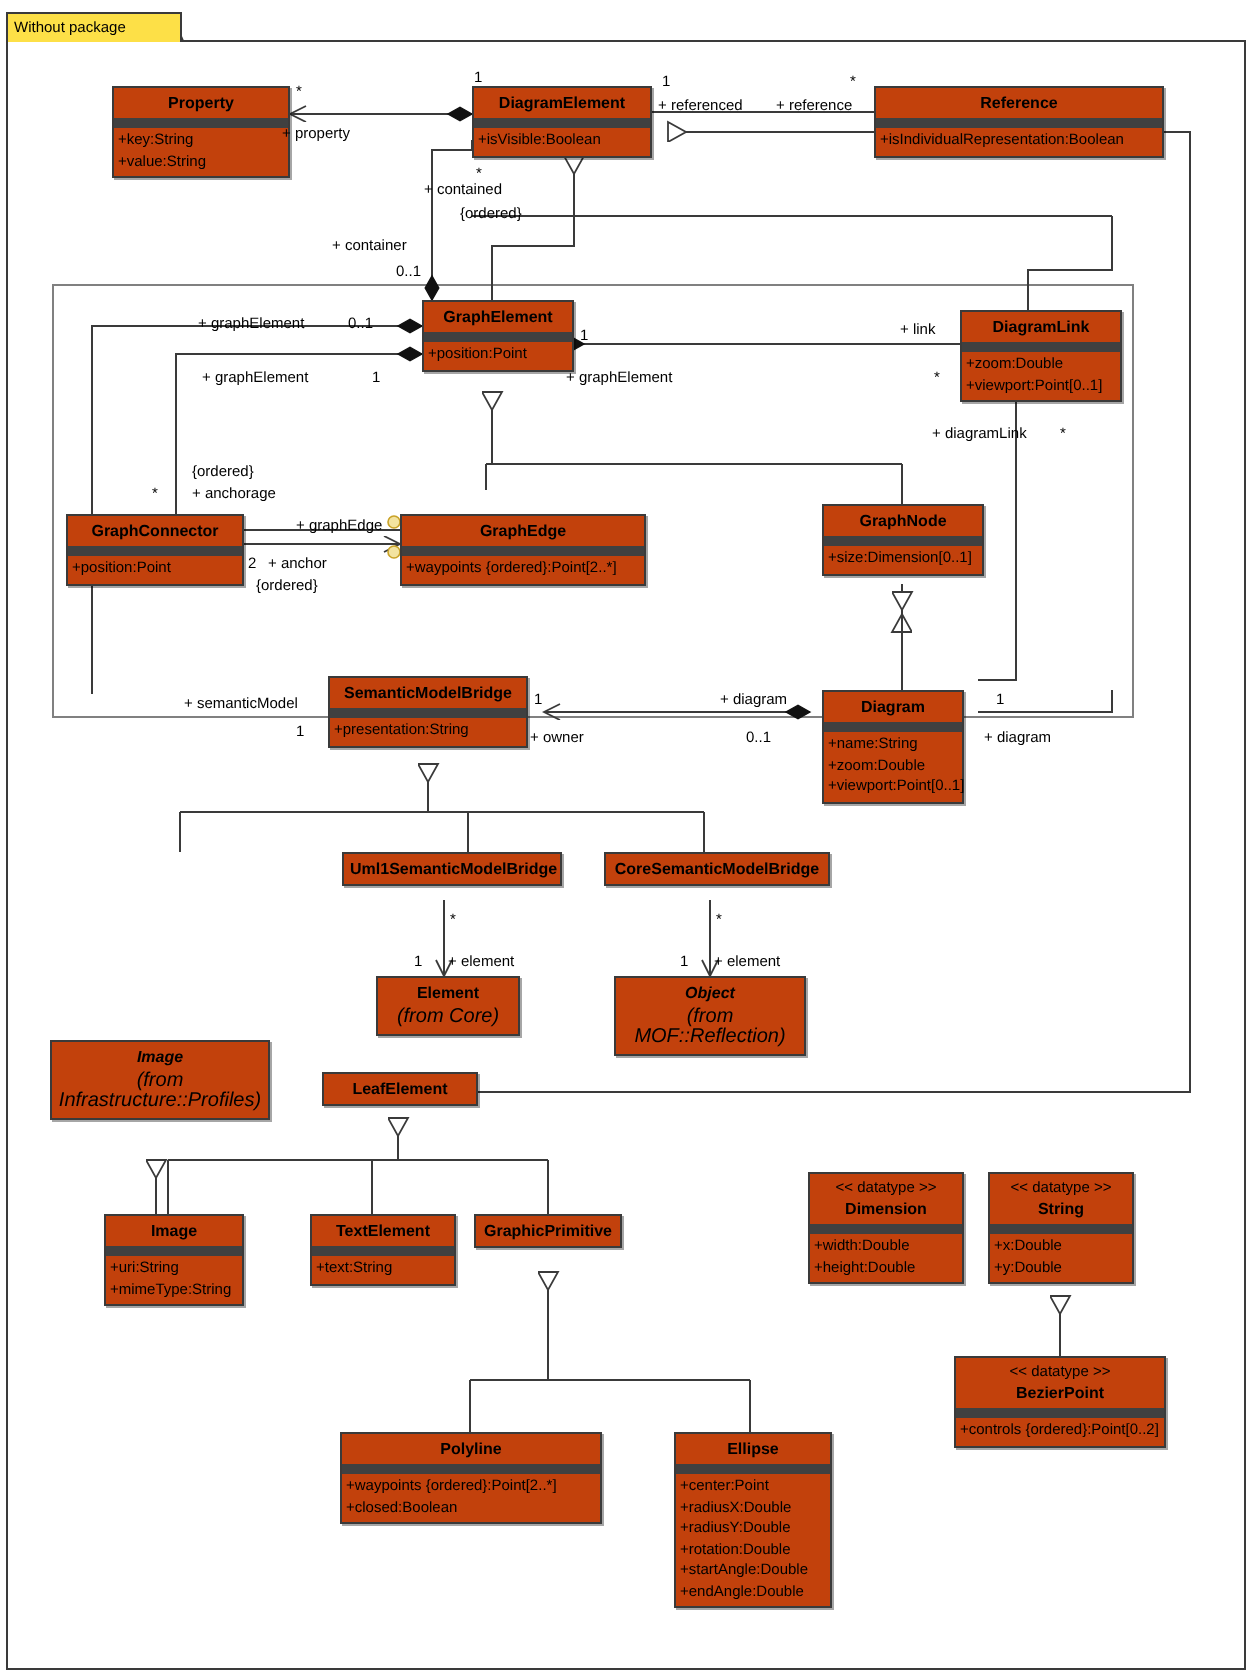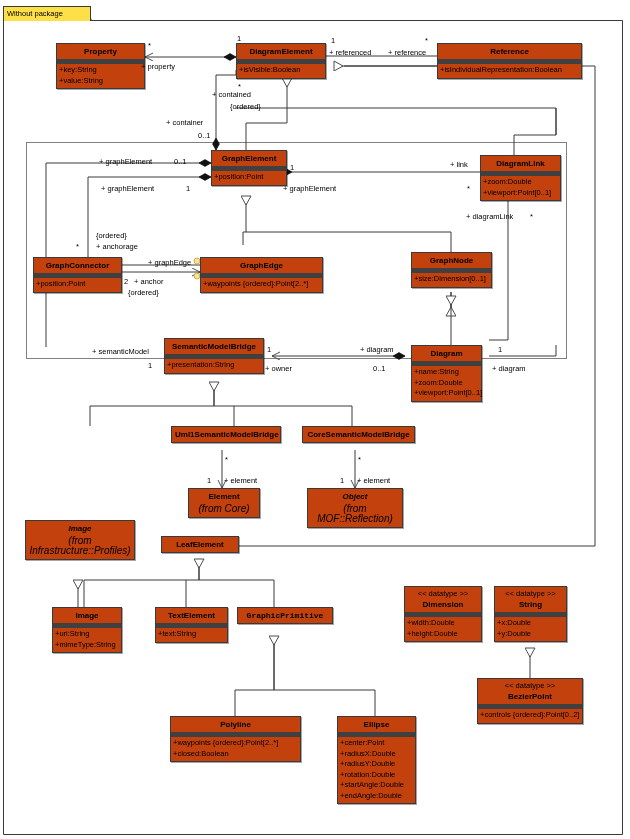--- a/index.html
+++ b/index.html
@@ -369,21 +369,21 @@
     </div>
   </div>
 
   <div class="cls" style="left:155px; top:607px; width:73px;">
     <div class="hdr">TextElement</div>
     <div class="attrs">
       <div>+text:String</div>
     </div>
   </div>
 
-  <div class="cls" style="left:237px; top:607px; width:96px;font-family:Liberation Mono, monospace;">
+  <div class="cls" style="left:237px; top:607px; width:74px;">
     <div class="hdr">GraphicPrimitive</div>
   </div>
 
   <div class="cls" style="left:170px; top:716px; width:131px;">
     <div class="hdr">Polyline</div>
     <div class="attrs">
       <div>+waypoints {ordered}:Point[2..*]</div>
       <div>+closed:Boolean</div>
     </div>
   </div>

